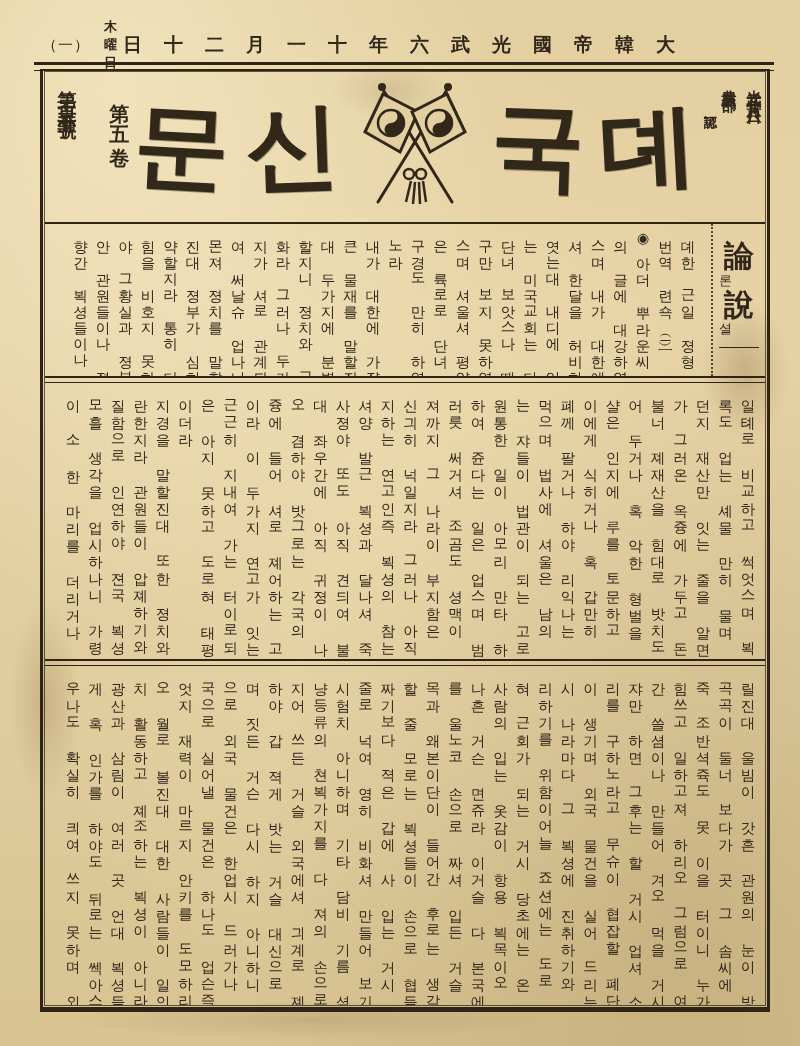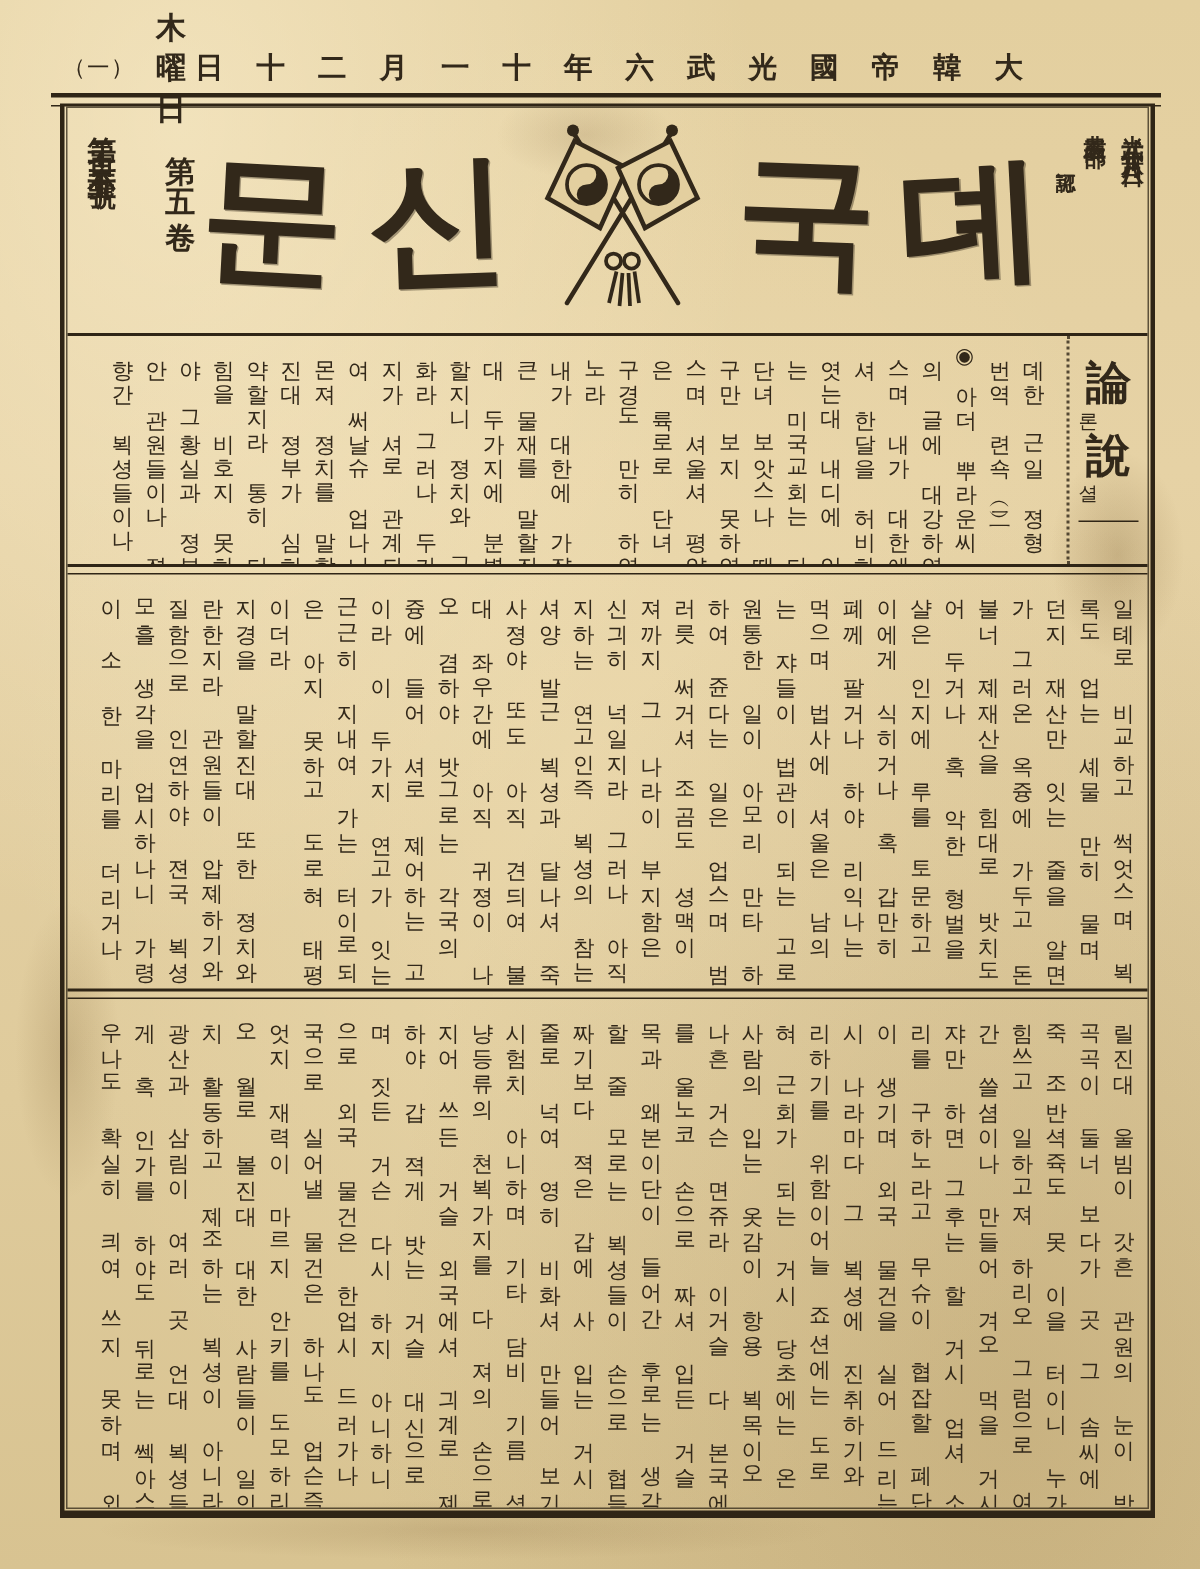--- a/index.html
+++ b/index.html
@@ -26,21 +26,21 @@
   .b4{left:60px;top:1000px;width:500px;height:40px;background:radial-gradient(rgba(100,70,30,.15),transparent 70%);}
 
   
   .dateline{
     position:absolute;left:42px;right:34px;top:30px;height:30px;
     display:flex;align-items:center;
   }
   .dl-left{display:flex;align-items:center;gap:14px;width:150px;}
   .pageno{font-size:15px;letter-spacing:1px;}
   .rtl{direction:rtl;unicode-bidi:bidi-override;}
-  .weekday{font-size:20px;letter-spacing:6px;font-weight:bold;}
+  .weekday{font-size:13px;letter-spacing:6px;font-weight:bold;}
   .dl-date{
     flex:1;text-align:center;font-size:19px;font-weight:bold;
     letter-spacing:22px;padding-right:90px;white-space:nowrap;
   }
   .toprule{
     position:absolute;left:34px;right:26px;top:62px;height:5px;
     border-top:3px solid #2f2516;border-bottom:1px solid #2f2516;
   }
 
   

